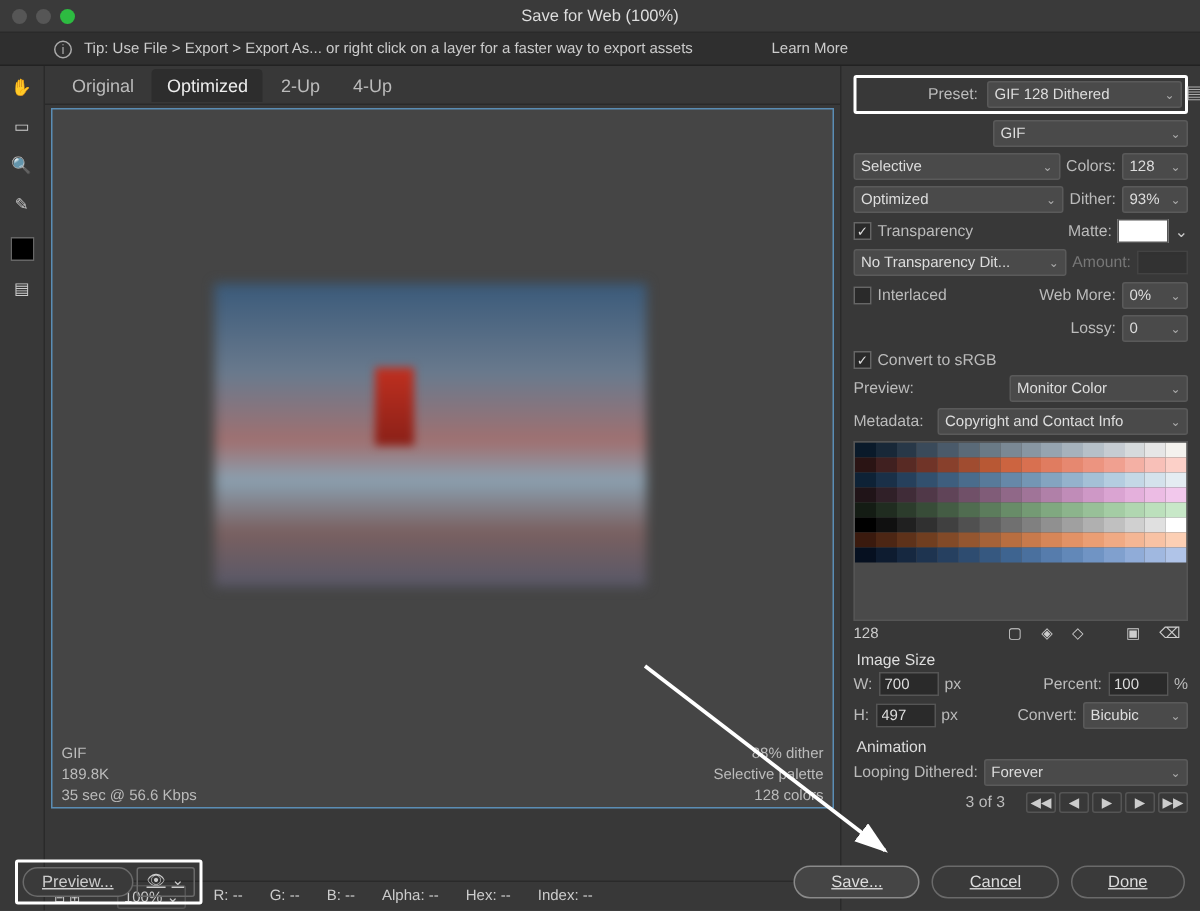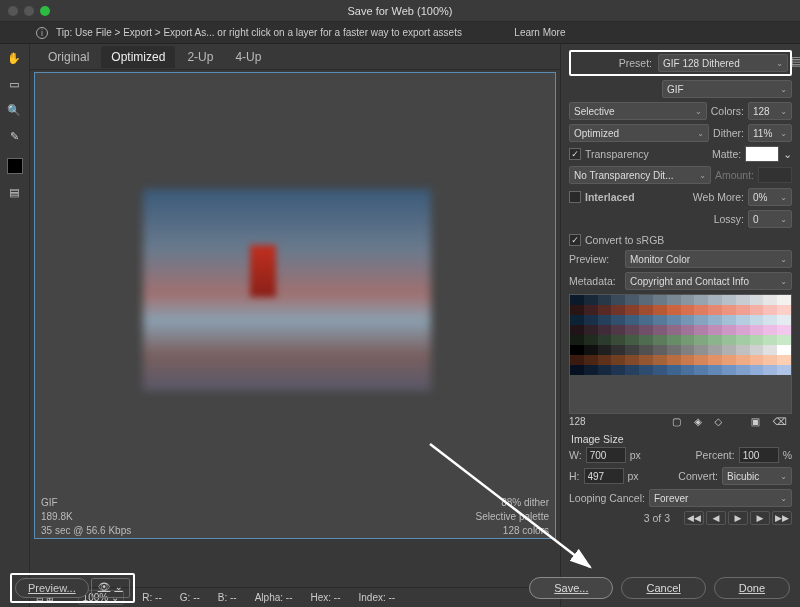--- a/index.html
+++ b/index.html
@@ -226,21 +226,21 @@
         </div>
     </div>
 
     <div class="row">
       <div class="select" style="flex:1;">
           <span>Optimized</span>
           <span class="chev">⌄</span>
         </div>
       <span class="label">Dither:</span>
       <div class="select" style="width:44px;">
-          <span>11%</span>
+          <span>93%</span>
           <span class="chev">⌄</span>
         </div>
     </div>
 
     <div class="row">
       <span class="checkbox">✓</span>
       <span class="label" style="flex:1;">Transparency</span>
       <span class="label">Matte:</span>
       <div class="white-swatch"></div>
       <span class="chev">⌄</span>
@@ -250,21 +250,21 @@
       <div class="select" style="flex:1;">
           <span>No Transparency Dit...</span>
           <span class="chev">⌄</span>
         </div>
       <span class="label" style="color:#777;">Amount:</span>
       <div class="numbox" style="opacity:.4;"></div>
     </div>
 
     <div class="row">
       <span class="checkbox"></span>
-      <span class="label" style="flex:1;font-weight:bold;">Interlaced</span>
+      <span class="label" style="flex:1;">Interlaced</span>
       <span class="label">Web More:</span>
       <div class="select" style="width:44px;">
           <span>0%</span>
           <span class="chev">⌄</span>
         </div>
     </div>
 
     <div class="row" style="justify-content:flex-end;">
       <span class="label">Lossy:</span>
       <div class="select" style="width:44px;">
@@ -272,21 +272,21 @@
           <span class="chev">⌄</span>
         </div>
     </div>
 
     <div class="row" style="margin-top:6px;">
       <span class="checkbox">✓</span>
       <span class="label">Convert to sRGB</span>
     </div>
     <div class="row">
       <span class="label" style="width:52px;">Preview:</span>
-      <div class="select" style="flex:1;">
+      <div class="select" style="flex:1;margin-left:48px;">
           <span>Monitor Color</span>
           <span class="chev">⌄</span>
         </div>
     </div>
     <div class="row">
       <span class="label" style="width:52px;">Metadata:</span>
       <div class="select" style="flex:1;align-items:center;">
           <span>Copyright and Contact Info</span>
           <span class="chev">⌄</span>
         </div>
@@ -446,22 +446,23 @@
         <span class="label">px</span>
         <span style="flex:1"></span>
         <span class="label">Convert:</span>
         <div class="select" style="width:70px;">
             <span>Bicubic</span>
             <span class="chev">⌄</span>
           </div>
       </div>
     </div>
 
-    <div class="row">
-      <span class="label">Looping Cancel:</span>
+    <div class="sectionhead">Animation</div>
+    <div class="row">
+      <span class="label">Looping Dithered:</span>
       <div class="select" style="flex:1;">
           <span>Forever</span>
           <span class="chev">⌄</span>
         </div>
     </div>
     <div class="row" style="justify-content:flex-end;">
       <span class="label" style="margin-right:10px;">3 of 3</span>
       <div class="anim-ctrls">
         <span>◀◀</span>
         <span>◀</span>

